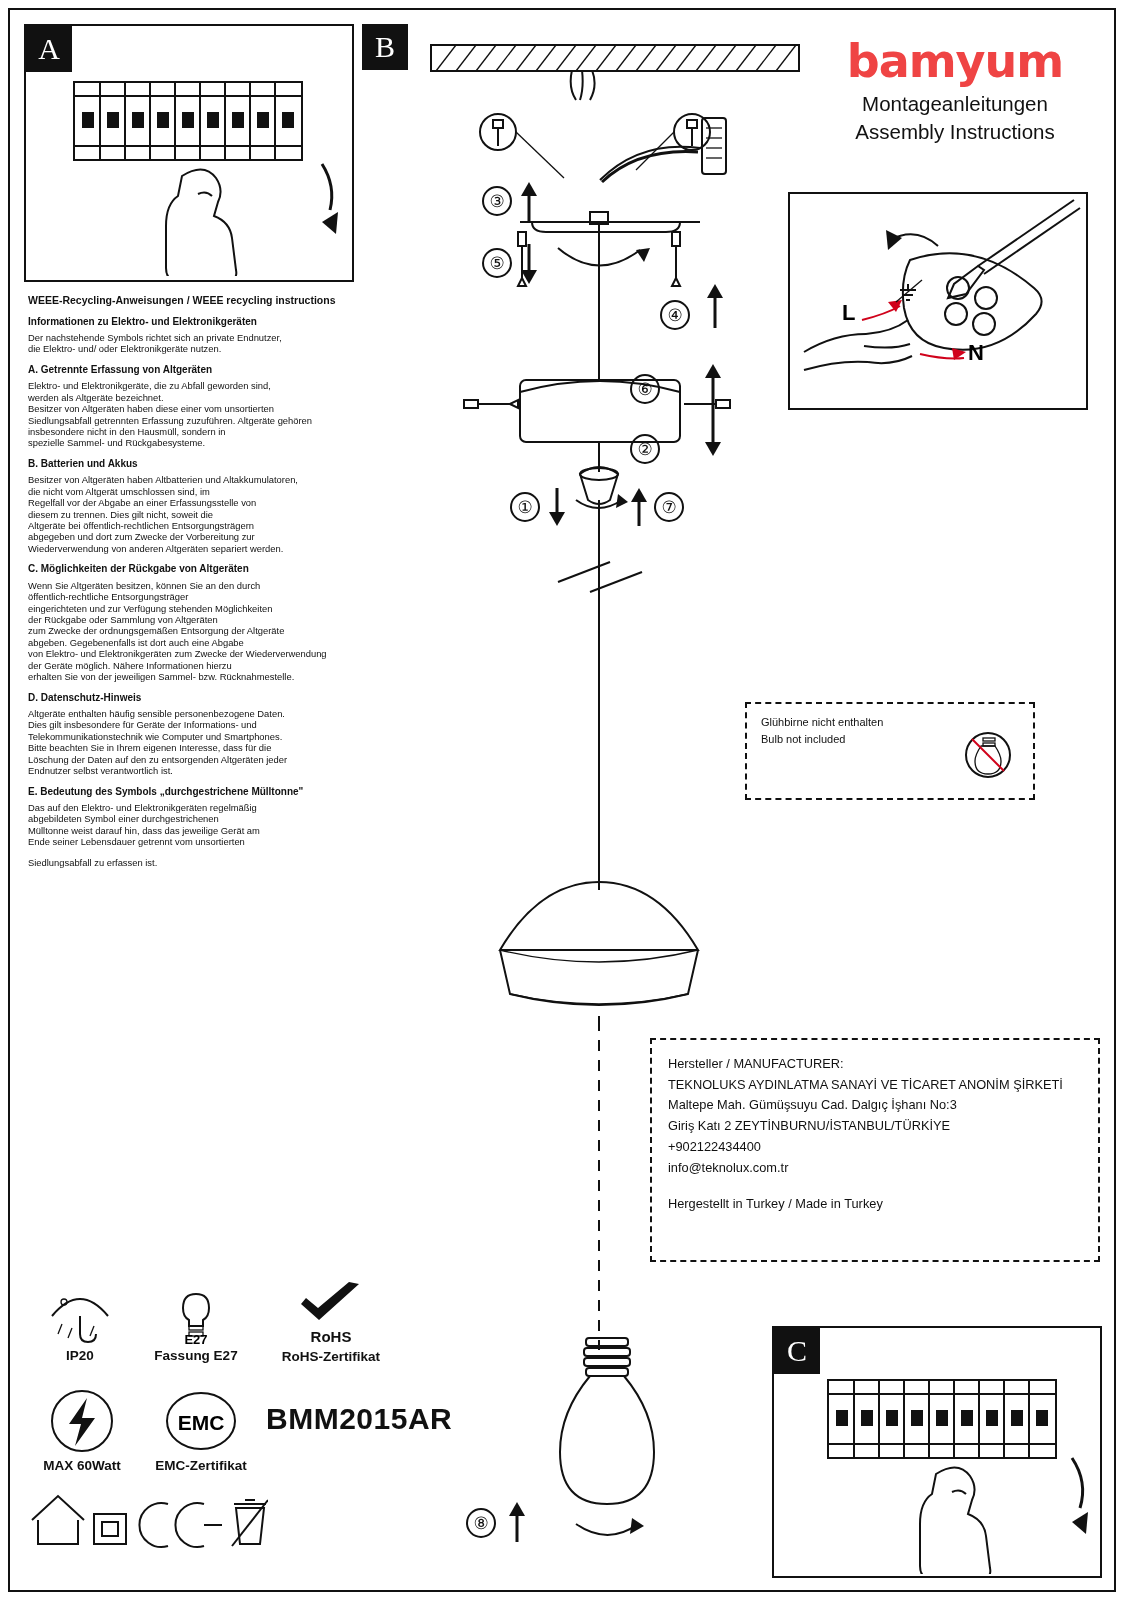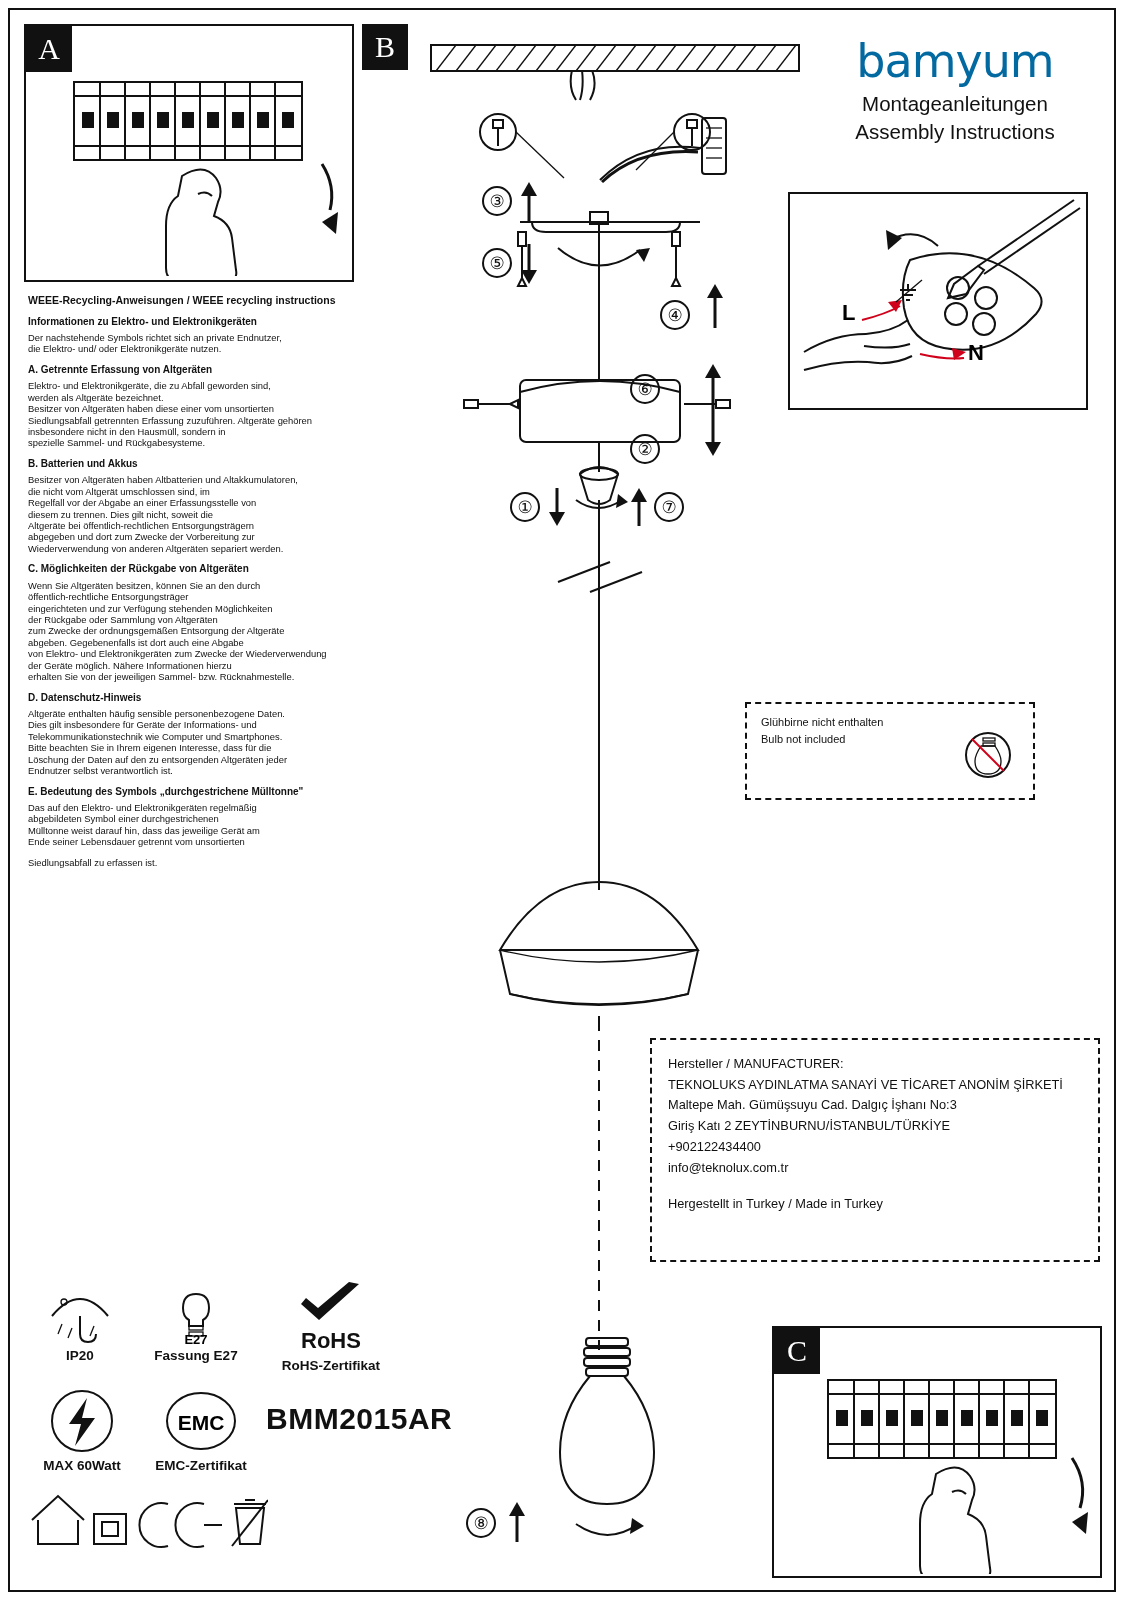--- a/index.html
+++ b/index.html
@@ -65,21 +65,21 @@
     border:2px dashed #111;
     padding:10px 14px;
     font-size:11px; line-height:1.55;
   }
   #bulb-note .no-bulb { position:absolute; right:14px; top:18px; }
 
   
   #brand { left:800px; top:28px; width:290px; text-align:center; }
   #brand .logo {
     font-family:"DejaVu Sans", sans-serif;
-    font-size:46px; font-weight:normal; color:#0369a1; letter-spacing:-1px;
+    font-size:46px; font-weight:bold; color:#ef4444; letter-spacing:-1px;
     line-height:1;
   }
   #brand .sub { font-size:20.5px; line-height:1.35; margin-top:6px; }
 
   
   #wiring-detail {
     left:778px; top:182px; width:300px; height:218px;
     border:2px solid #111;
   }
 
@@ -514,21 +514,21 @@
       <rect x="28" y="50" width="14" height="4" class="ln-thin"></rect>
       <text x="35" y="62" font-size="13" font-weight="bold" text-anchor="middle" font-family="Liberation Sans, sans-serif">E27</text>
     </svg>
     <span class="cap">Fassung E27</span>
   </div>
 
   <div class="cert" id="cert-rohs">
     <svg width="80" height="48" viewBox="0 0 80 48" style="margin:0 auto;">
       <path d="M10 22 l18 16 l40 -36 l-10 -2 l-31 26 l-12 -10 z" fill="#111"></path>
     </svg>
-    <div style="font-size:22px; font-weight:bold; margin-top:-2px;">RoHS</div>
+    <div style="font-size:15px; font-weight:bold; margin-top:-2px;">RoHS</div>
     <span class="cap">RoHS-Zertifikat</span>
   </div>
 
   <div class="cert" id="cert-watt">
     <svg width="70" height="66" viewBox="0 0 70 66" style="margin:0 auto;">
       <circle cx="35" cy="33" r="30" class="ln" stroke-width="3"></circle>
       <path d="M40 10 l-18 26 l12 0 l-6 22 l20 -28 l-13 0 z" fill="#111"></path>
     </svg>
     <span class="cap">MAX 60Watt</span>
   </div>

